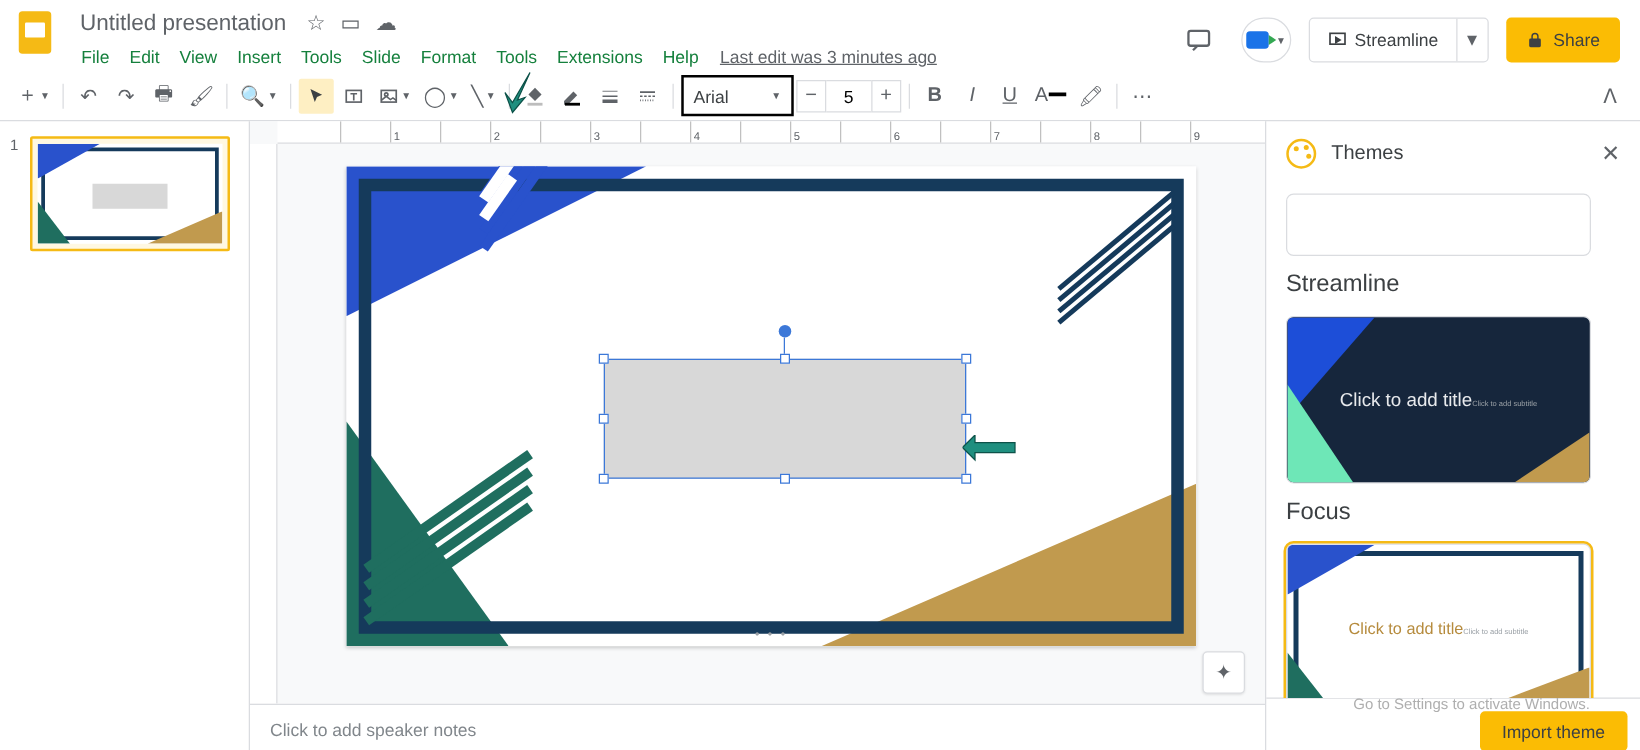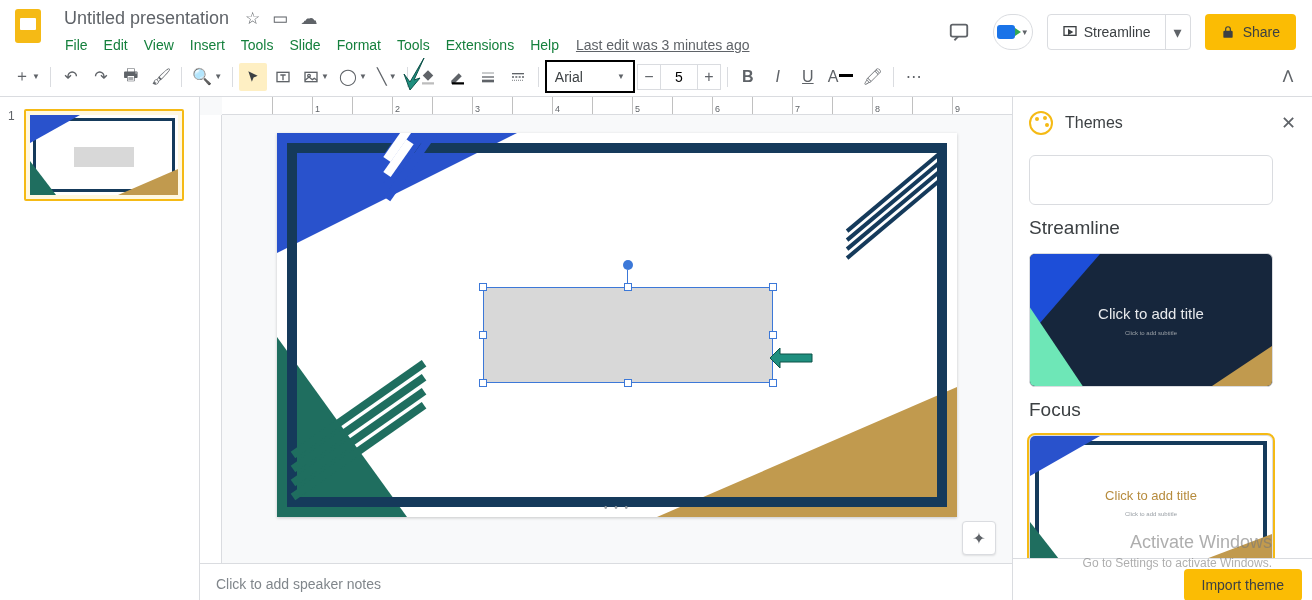--- a/index.html
+++ b/index.html
@@ -83,21 +83,21 @@
 .notes { height:48px; border-top:1px solid #dadce0; background:#fff; padding:12px 16px; font-size:14px; color:#80868b;}
 
 
 .themes-panel { width:300px; border-left:1px solid #dadce0; display:flex; flex-direction:column; }
 .themes-head { display:flex; align-items:center; padding:14px 16px; gap:12px; border-bottom: none; }
 .palette-icon { width:24px; height:24px; border:2px solid #f5ba15; border-radius:50%; position:relative; }
 .palette-icon::after{content:'';position:absolute;top:4px;left:4px;width:4px;height:4px;background:#f5ba15;border-radius:50%;box-shadow:8px -1px 0 #f5ba15, 10px 6px 0 #f5ba15;}
 .themes-title { font-size:16px; color:#3c4043; flex:1; }
 .themes-close { font-size:18px; color:#5f6368; cursor:pointer; }
 .themes-body { flex:1; overflow:auto; padding: 6px 16px; }
-.theme-preview { width:244px; height:134px; border:1px solid #dadce0; border-radius:6px; margin-bottom:8px; background:#fff; position:relative; overflow:hidden; display:flex; align-items:center; justify-content:center; flex-direction:column; }
+.theme-preview { width:244px; height:134px; border:1px solid #dadce0; border-radius:6px; margin-bottom:8px; background:#fff; position:relative; overflow:hidden; display:flex; align-items:center; justify-content:center; flex-direction:row; }
 .theme-preview.selected { outline: 2px solid #f5ba15; }
 .theme-preview.streamline { background:#fff; }
 .tp-title { font-size:13px; color:#b68b3d; } 
 .tp-sub { font-size:6px; color:#9aa0a6; margin-top:8px;}
 .theme-preview.focus { background:#16263c; color:#e8eaed; }
 .theme-preview.focus .tp-title { color:#e8eaed; font-size:15px; }
 .theme-label { font-size:19px; color:#3c4043; margin-bottom:14px;margin-top:12px; }
 .themes-foot { padding:10px; display:flex; justify-content:flex-end; border-top:1px solid #dadce0;}
 .import-btn { background:#fbbc04; padding:8px 18px; border-radius:4px; font-size:14px; color:#3c4043; font-weight:500; cursor:pointer;}
 
@@ -407,15 +407,14 @@
       <path d="M22 2 L8 26 L2 18 L8 34 L18 22 L12 24 Z" fill="#1f8f7f" stroke="#0d5249" stroke-width="1"></path>
     </svg>
 </div>
 <div class="arrow" style="left:770px; top:348px;">
   <svg width="44" height="22">
       <path d="M42 6 L10 6 L10 0 L0 10 L10 20 L10 14 L42 14 Z" fill="#1f8f7f" stroke="#0d5249" stroke-width="1"></path>
     </svg>
 </div>
 
 <div class="watermark">
-  <div>Activate Windows</div>
   <div class="w2">Go to Settings to activate Windows.</div>
 </div>
 
 </body></html>

